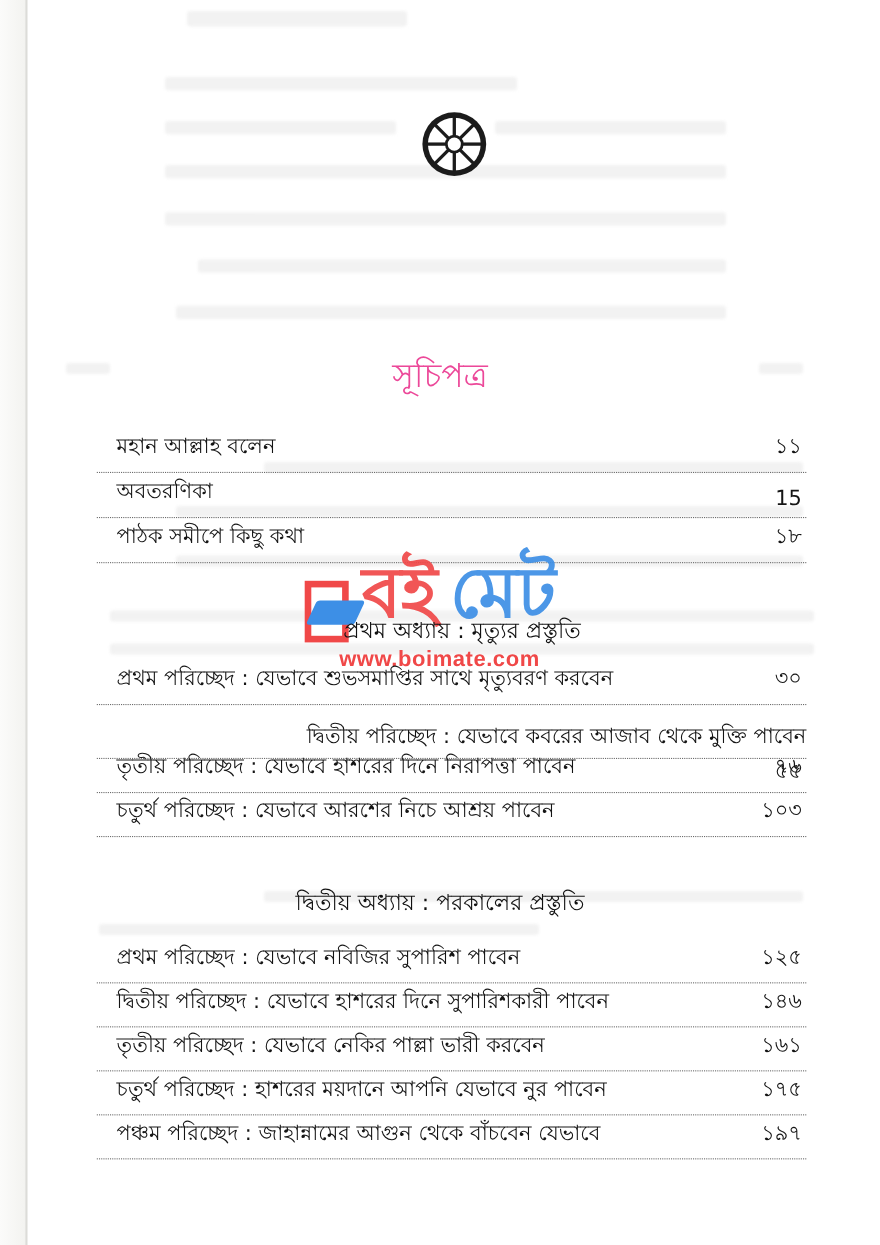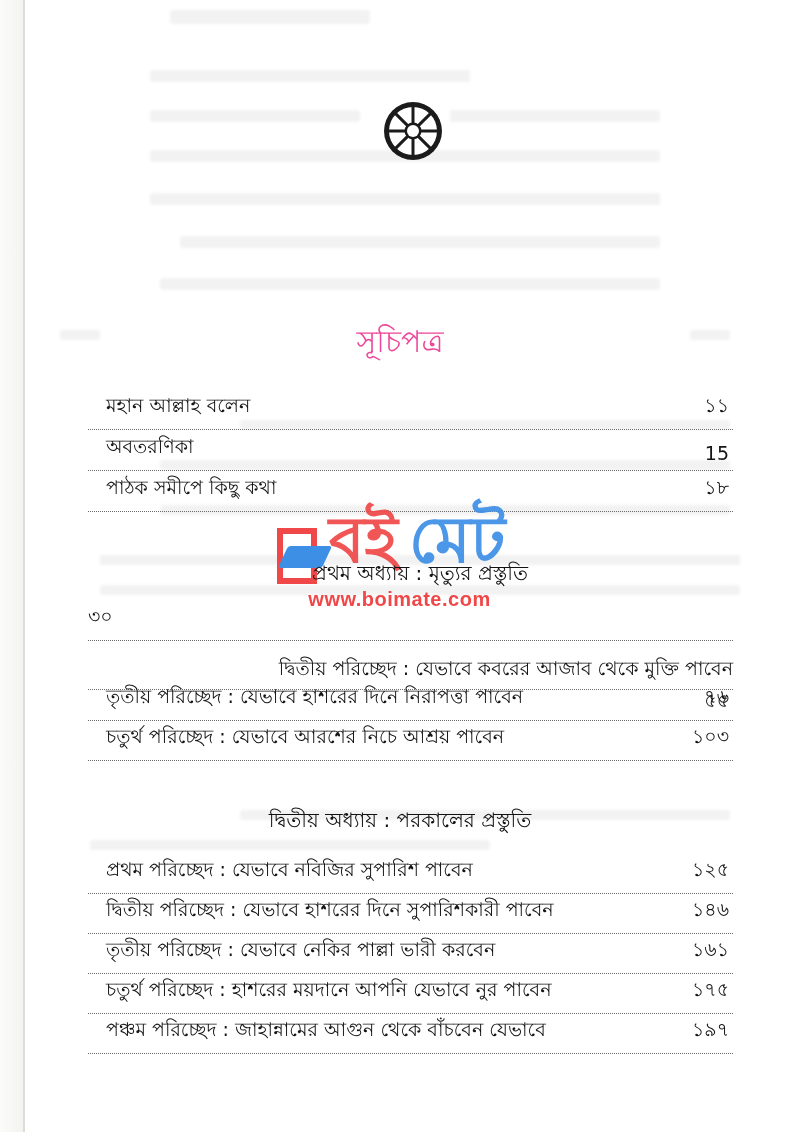--- a/index.html
+++ b/index.html
@@ -124,20 +124,21 @@
   <div class="wm-box"></div>
   <div class="wm-book"></div>
   <div class="wm-boi">বই</div>
   <div class="wm-mate">মেট</div>
   <div class="wm-url">www.boimate.com</div>
 </div>
 
 <div class="chapter-heading heading-over" style="top:558px;padding-left:20px;">প্রথম অধ্যায় : মৃত্যুর প্রস্তুতি</div>
 
 <div class="row" style="top:605px;">
+  <span class="label">প্রথম পরিচ্ছেদ : যেভাবে শুভসমাপ্তির সাথে মৃত্যুবরণ করবেন</span>
   <span class="page">৩০</span>
 </div>
 <div class="row" style="top:654px;flex-direction:column;">
   <span class="label">দ্বিতীয় পরিচ্ছেদ : যেভাবে কবরের আজাব থেকে মুক্তি পাবেন</span>
   <span class="page">৫৫</span>
 </div>
 <div class="row" style="top:685px;justify-content:space-between;">
   <span class="label">তৃতীয় পরিচ্ছেদ : যেভাবে হাশরের দিনে নিরাপত্তা পাবেন</span>
   <span class="page">৭৬</span>
 </div>

